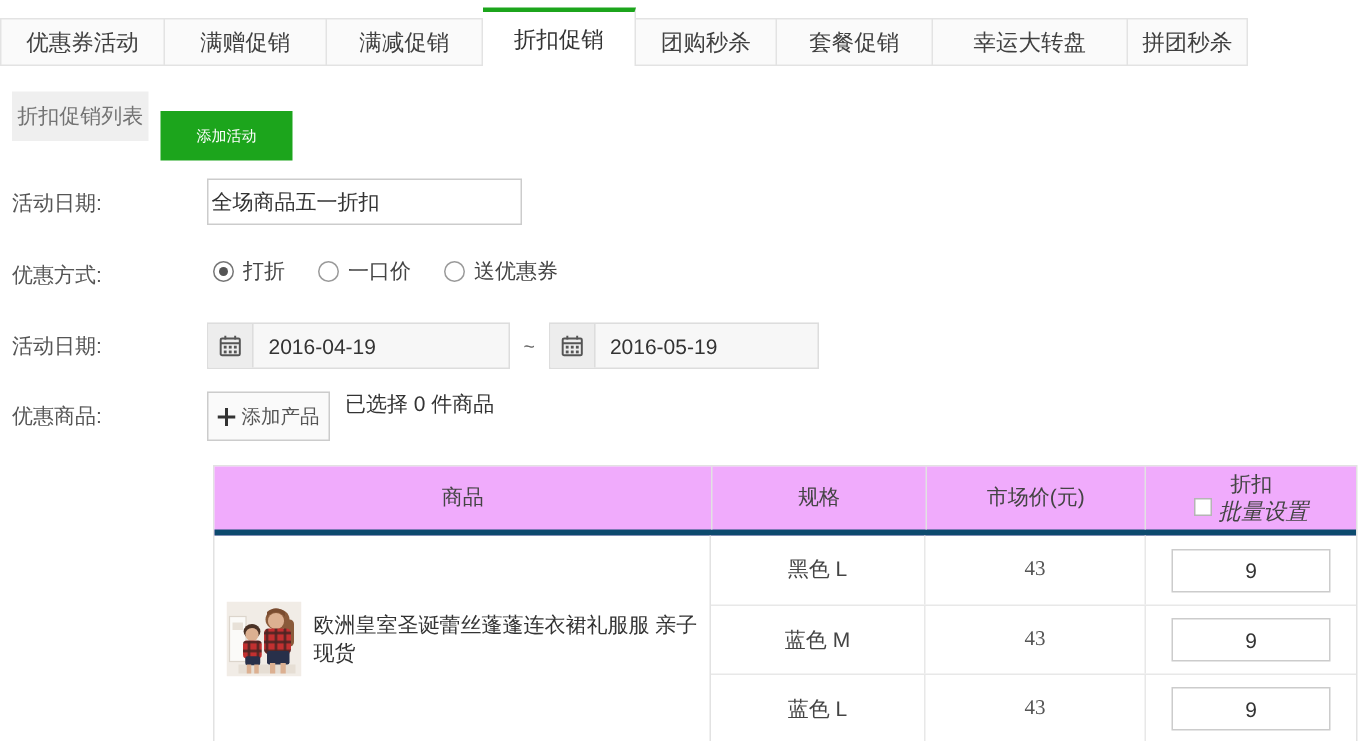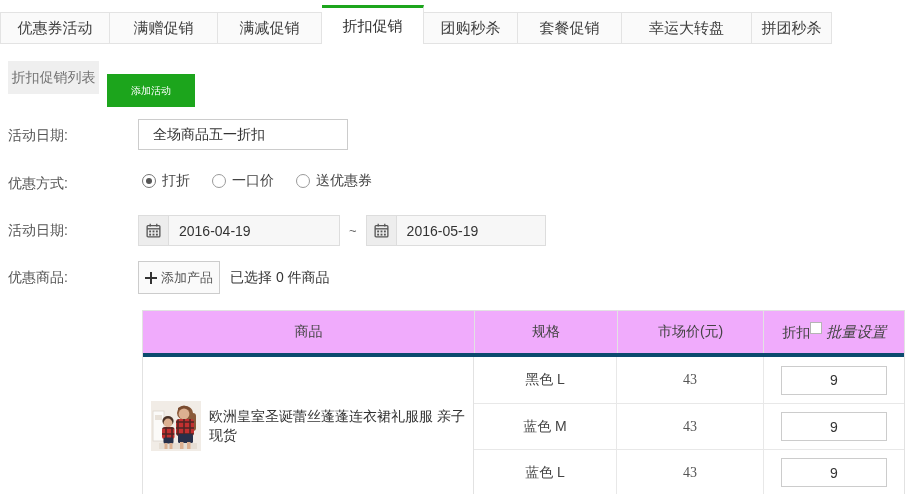--- a/index.html
+++ b/index.html
@@ -39,21 +39,21 @@
 
   
   .label { position:absolute; left:8px; font-size:14px; color:#555; }
   .row-name-label   { top:127px; }
   .row-method-label { top:175px; }
   .row-date-label   { top:222px; }
   .row-prod-label   { top:269px; }
 
   .name-input {
     position:absolute; top:119px; left:138px; width:210px; height:31px;
-    border:1px solid #ccc; padding:0 14px; font-size:14px; color:#333;
+    border:1px solid #ccc; padding:0 2px; font-size:14px; color:#333;
     font-family:inherit; background:#fff;
   }
 
   .method-row { position:absolute; top:172px; left:142px; display:flex; align-items:center; font-size:14px; color:#444; }
   .radio-opt { display:flex; align-items:center; margin-right:22px; cursor:pointer; }
   .radio {
     width:14px; height:14px; border-radius:50%; border:1px solid #9a9a9a;
     background:#fff; display:inline-block; position:relative; margin-right:6px; flex:none;
   }
   .radio.checked { border-color:#767676; }
@@ -66,36 +66,36 @@
   .date-group { display:flex; height:31px; border:1px solid #ddd; background:#f7f7f7; }
   .date-group.start { width:202px; }
   .date-group.end   { width:180px; }
   .date-icon {
     width:30px; background:#ededed; border-right:1px solid #ddd;
     display:flex; align-items:center; justify-content:center; flex:none; cursor:pointer;
   }
   .date-text { flex:1; display:flex; align-items:center; padding-left:10px; font-size:14px; color:#333; }
   .tilde { margin:0 9px; color:#666; font-size:13px; }
 
-  .prod-row { position:absolute; top:261px; left:138px; display:flex; align-items:center; }
+  .prod-row { position:absolute; top:261px; left:138px; display:flex; align-items:flex-start; }
   .add-product {
     width:82px; height:33px; background:#fafafa; border:1px solid #ccc;
     display:flex; align-items:center; justify-content:center; gap:4px;
     font-size:13px; color:#555; font-family:inherit; cursor:pointer;
   }
   .selected-count { margin-left:10px; font-size:14px; color:#333; }
 
   
   .ptable { position:absolute; top:310px; left:142px; width:763px; border:1px solid #e2e2e2; font-size:14px; }
   .thead { display:flex; height:46px; background:#f0abfc; border-bottom:4px solid #0c4a6e; }
   .th { display:flex; align-items:center; justify-content:center; color:#444; border-right:1px solid #e2e2e2; }
   .th-product  { width:333px; }
   .th-spec     { width:143px; }
   .th-price    { width:147px; }
-  .th-discount { width:140px; border-right:none; justify-content:center; line-height:20px; }
+  .th-discount { width:140px; border-right:none; flex-direction:column; justify-content:center; line-height:20px; }
   .batch { display:flex; font-size:15px; color:#444;font-style:italic; }
   .checkbox {
     width:12px; height:12px; border:1px solid #b5b5b5; background:#fff;
     display:inline-block; margin-right:4px; cursor:pointer;
   }
   .tbody { display:flex; }
   .product-cell {
     width:333px; border-right:1px solid #e2e2e2;
     display:flex; align-items:center; padding-left:8px;
   }

